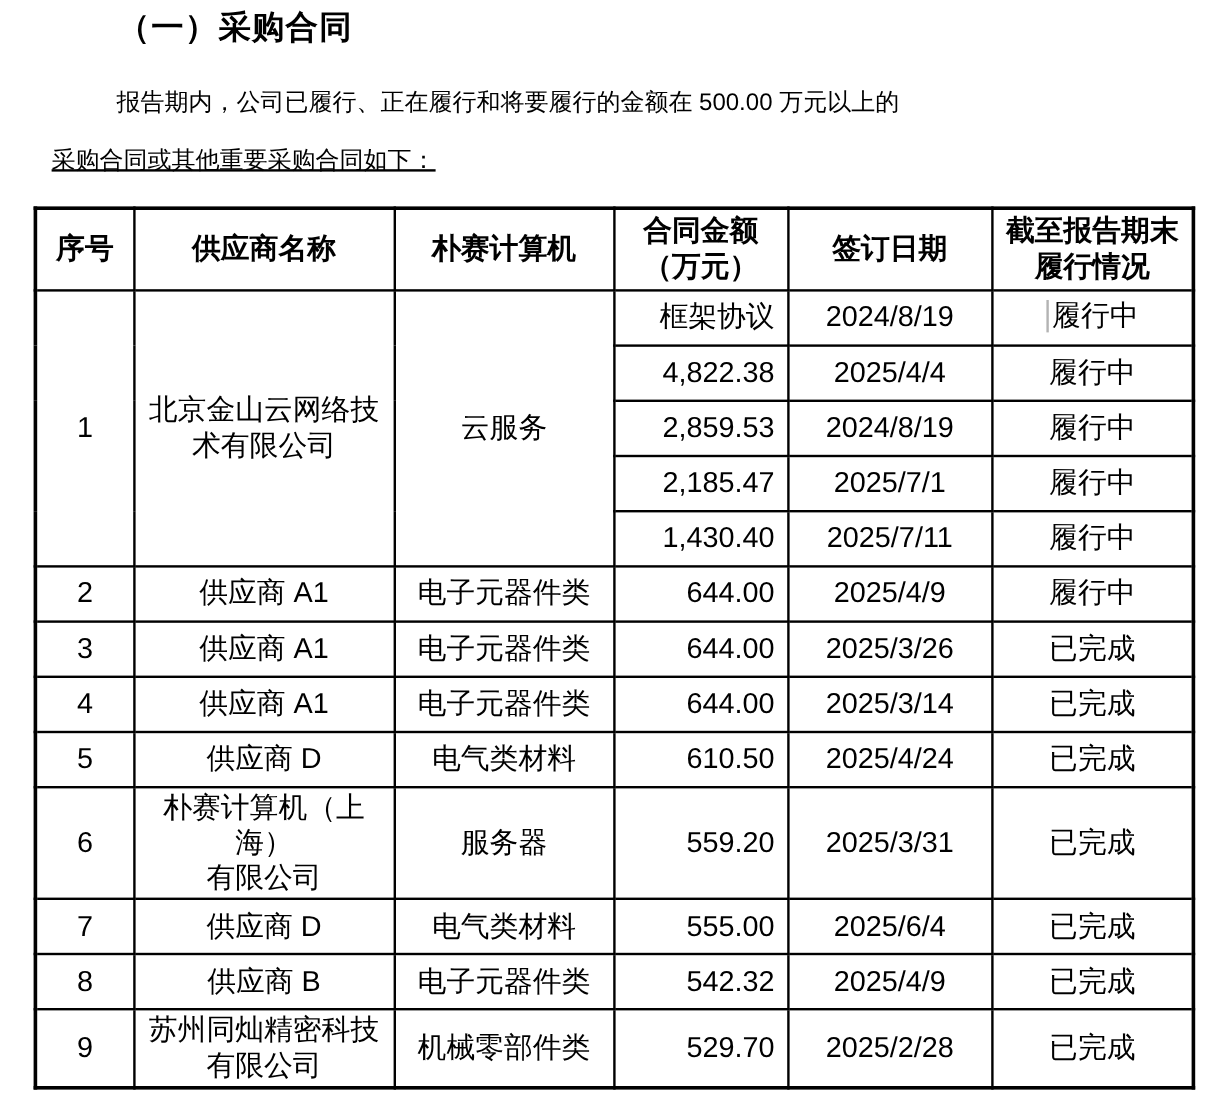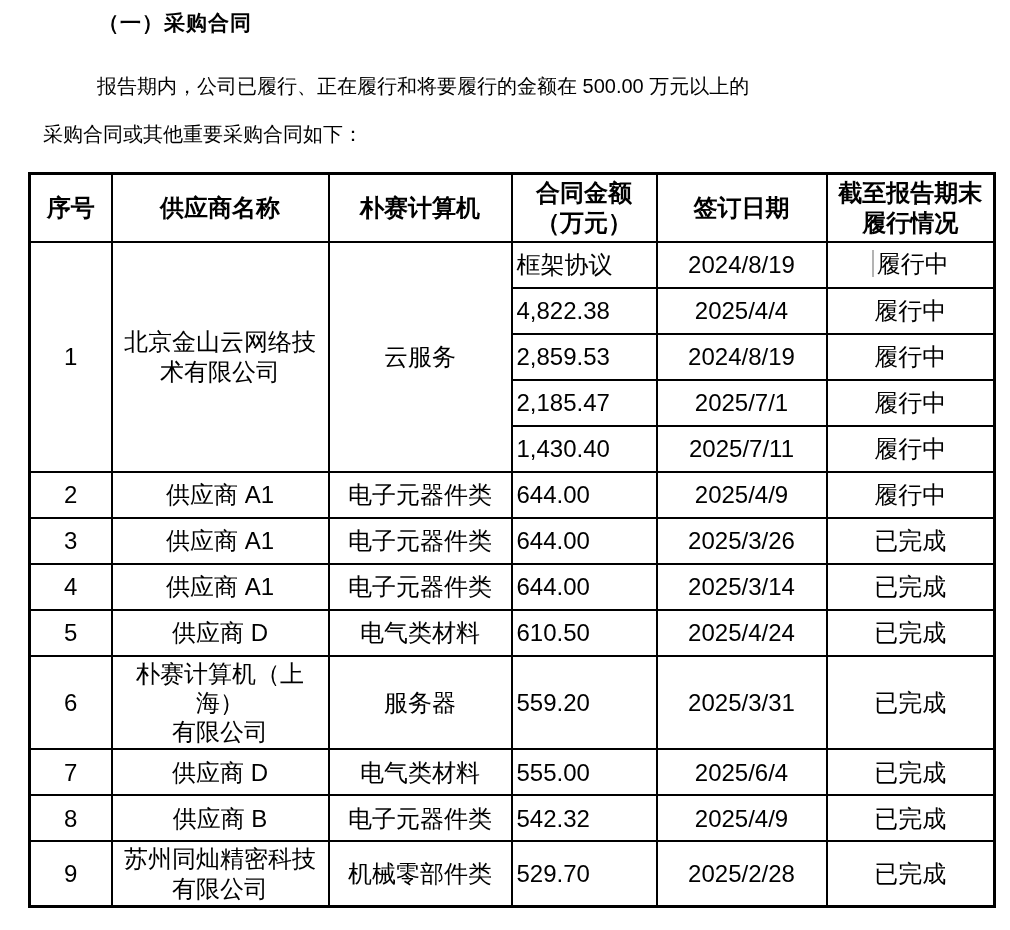--- a/index.html
+++ b/index.html
@@ -7,33 +7,33 @@
     width: 1010px; height: 930px;
     background: #ffffff;
     color: #000000;
     font-family: "Liberation Sans", "DejaVu Sans", sans-serif;
     overflow: hidden;
   }
   .page { width: 1010px; height: 930px; position: relative; }
 
   .heading {
     margin: 6px 0 0 98px;
-    font-size: 21px;
+    font-size: 27px;
     font-weight: bold;
     line-height: 34px;
     letter-spacing: 1px;
   }
 
   .intro {
     margin: 22px 8px 0 43px;
     font-size: 20px;
     line-height: 48px;
   }
   .intro-line1 { text-indent: 54px; }
-  .intro-line2 { text-indent: 0; }
+  .intro-line2 { text-indent: 0; text-decoration: underline; }
 
   table.contracts {
     margin: 14px 0 0 28px;
     width: 965px;
     border-collapse: collapse;
     table-layout: fixed;
     border: 3px solid #000;
     font-size: 24px;
   }
   .contracts th, .contracts td {
@@ -47,22 +47,22 @@
   }
   .contracts th {
     font-weight: bold;
     font-size: 24px;
   }
   tr.h-head { height: 68px; }
   tr.h-std  { height: 46px; }
   tr.h-tall { height: 62px; }
 
   td.amount {
-    text-align: left;
-    padding-right: 26px;
+    text-align: right;
+    padding-right: 10px;
   }
 
   .caret {
     display: inline-block;
     width: 2px;
     height: 27px;
     background: #b3b3b3;
     vertical-align: middle;
     margin-right: 3px;
     margin-bottom: 3px;

